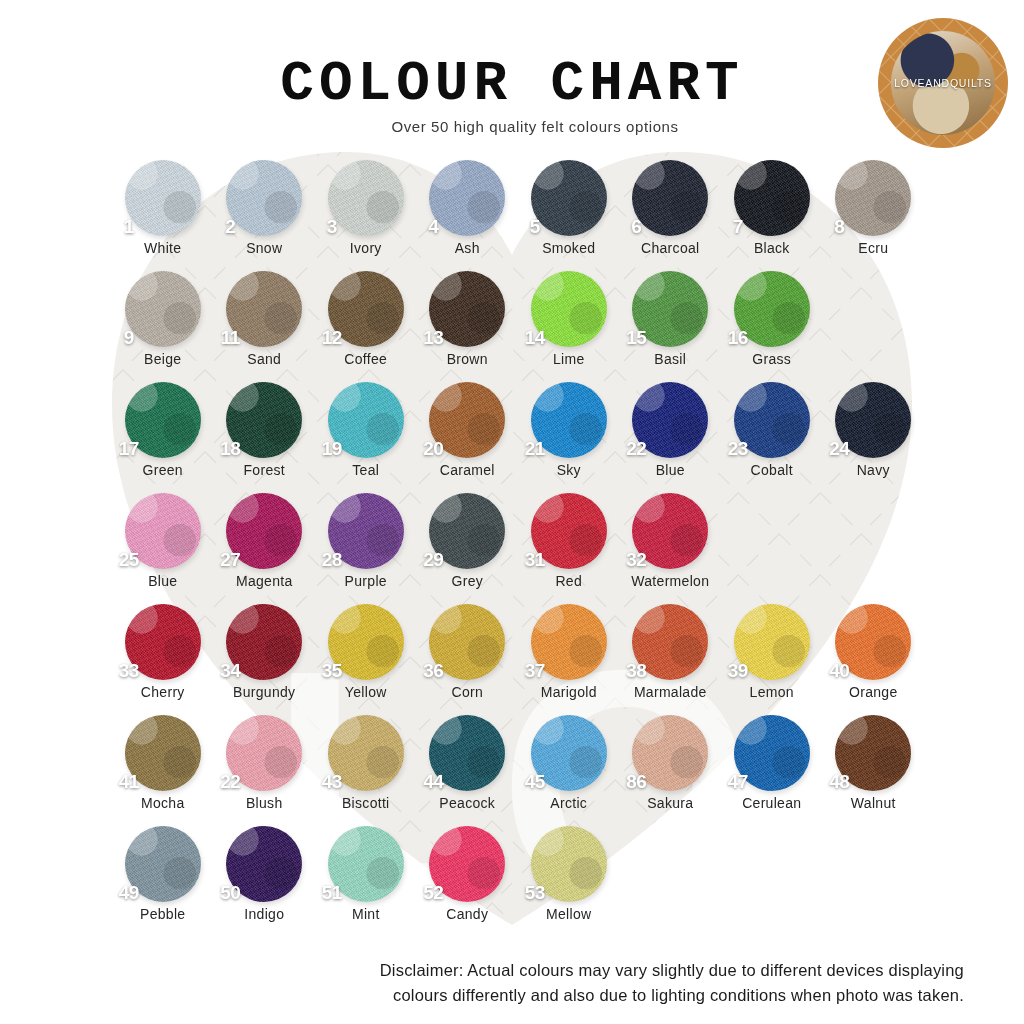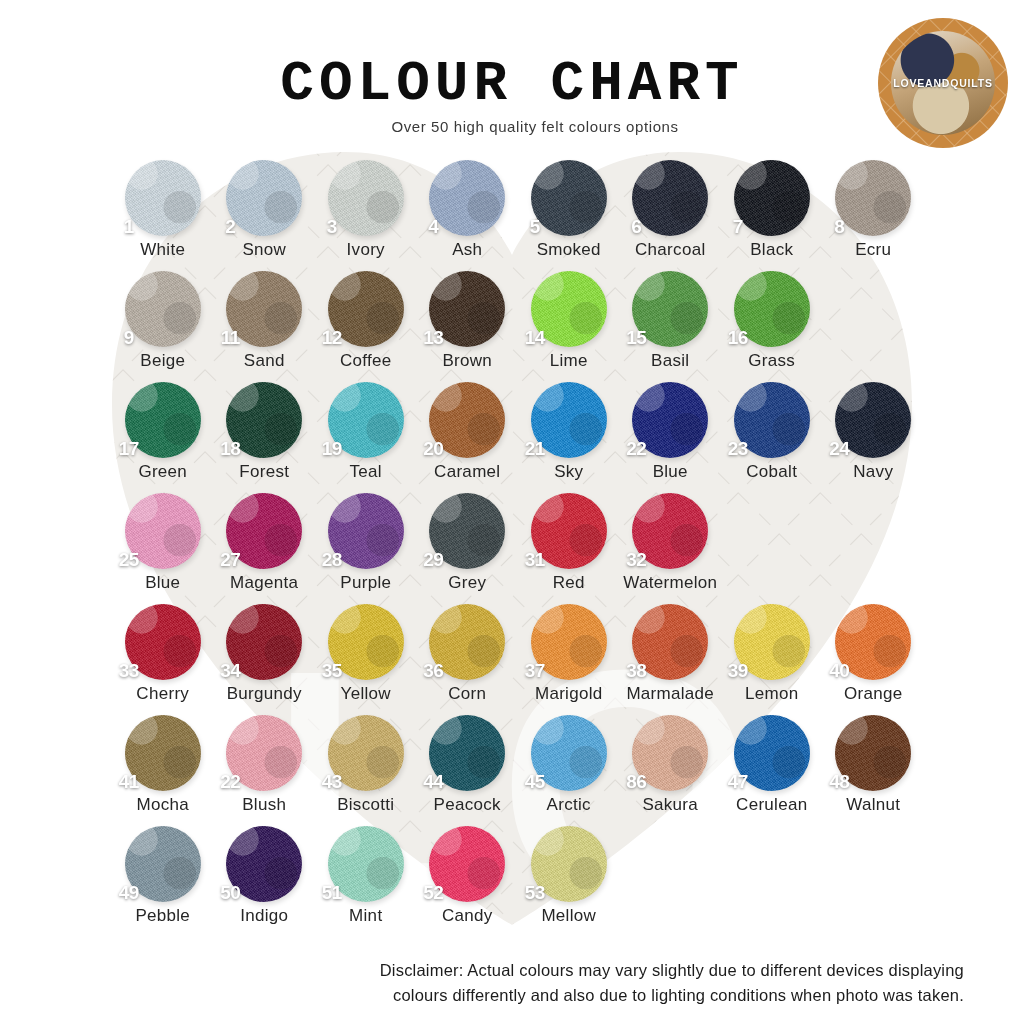--- a/index.html
+++ b/index.html
@@ -62,21 +62,21 @@
       radial-gradient(circle at 68% 38%, #b9873f 0 18%, rgba(185,135,63,0) 19%),
       radial-gradient(circle at 48% 72%, #d9c9a8 0 30%, rgba(217,201,168,0) 31%),
       linear-gradient(160deg, #e6ded0 0%, #c4a479 45%, #8a6a3e 100%);
   }
   #logo .logo-text {
     position: absolute;
     left: 0; right: 0; top: 50%;
     transform: translateY(-50%);
     text-align: center;
     font-size: 10.5px;
-    font-weight: 700;
+    font-weight: 400;
     letter-spacing: 0.8px;
     color: #ffffff;
     text-shadow: 0 1px 2px rgba(0,0,0,.55);
     white-space: nowrap;
   }
 
   
   #grid {
     position: absolute;
     left: 112px;
@@ -117,21 +117,21 @@
     color: #ffffff;
     text-shadow: 0 1px 3px rgba(0,0,0,.45);
     letter-spacing: -0.5px;
     z-index: 3;
   }
   .name {
     position: absolute;
     left: 50%;
     transform: translateX(-50%);
     top: 80px;
-    font-size: 17px;
+    font-size: 14px;
     color: #262626;
     white-space: nowrap;
     letter-spacing: 0.3px;
   }
 
   
   #disclaimer {
     position: absolute;
     left: 60px; right: 60px;
     top: 958px;

